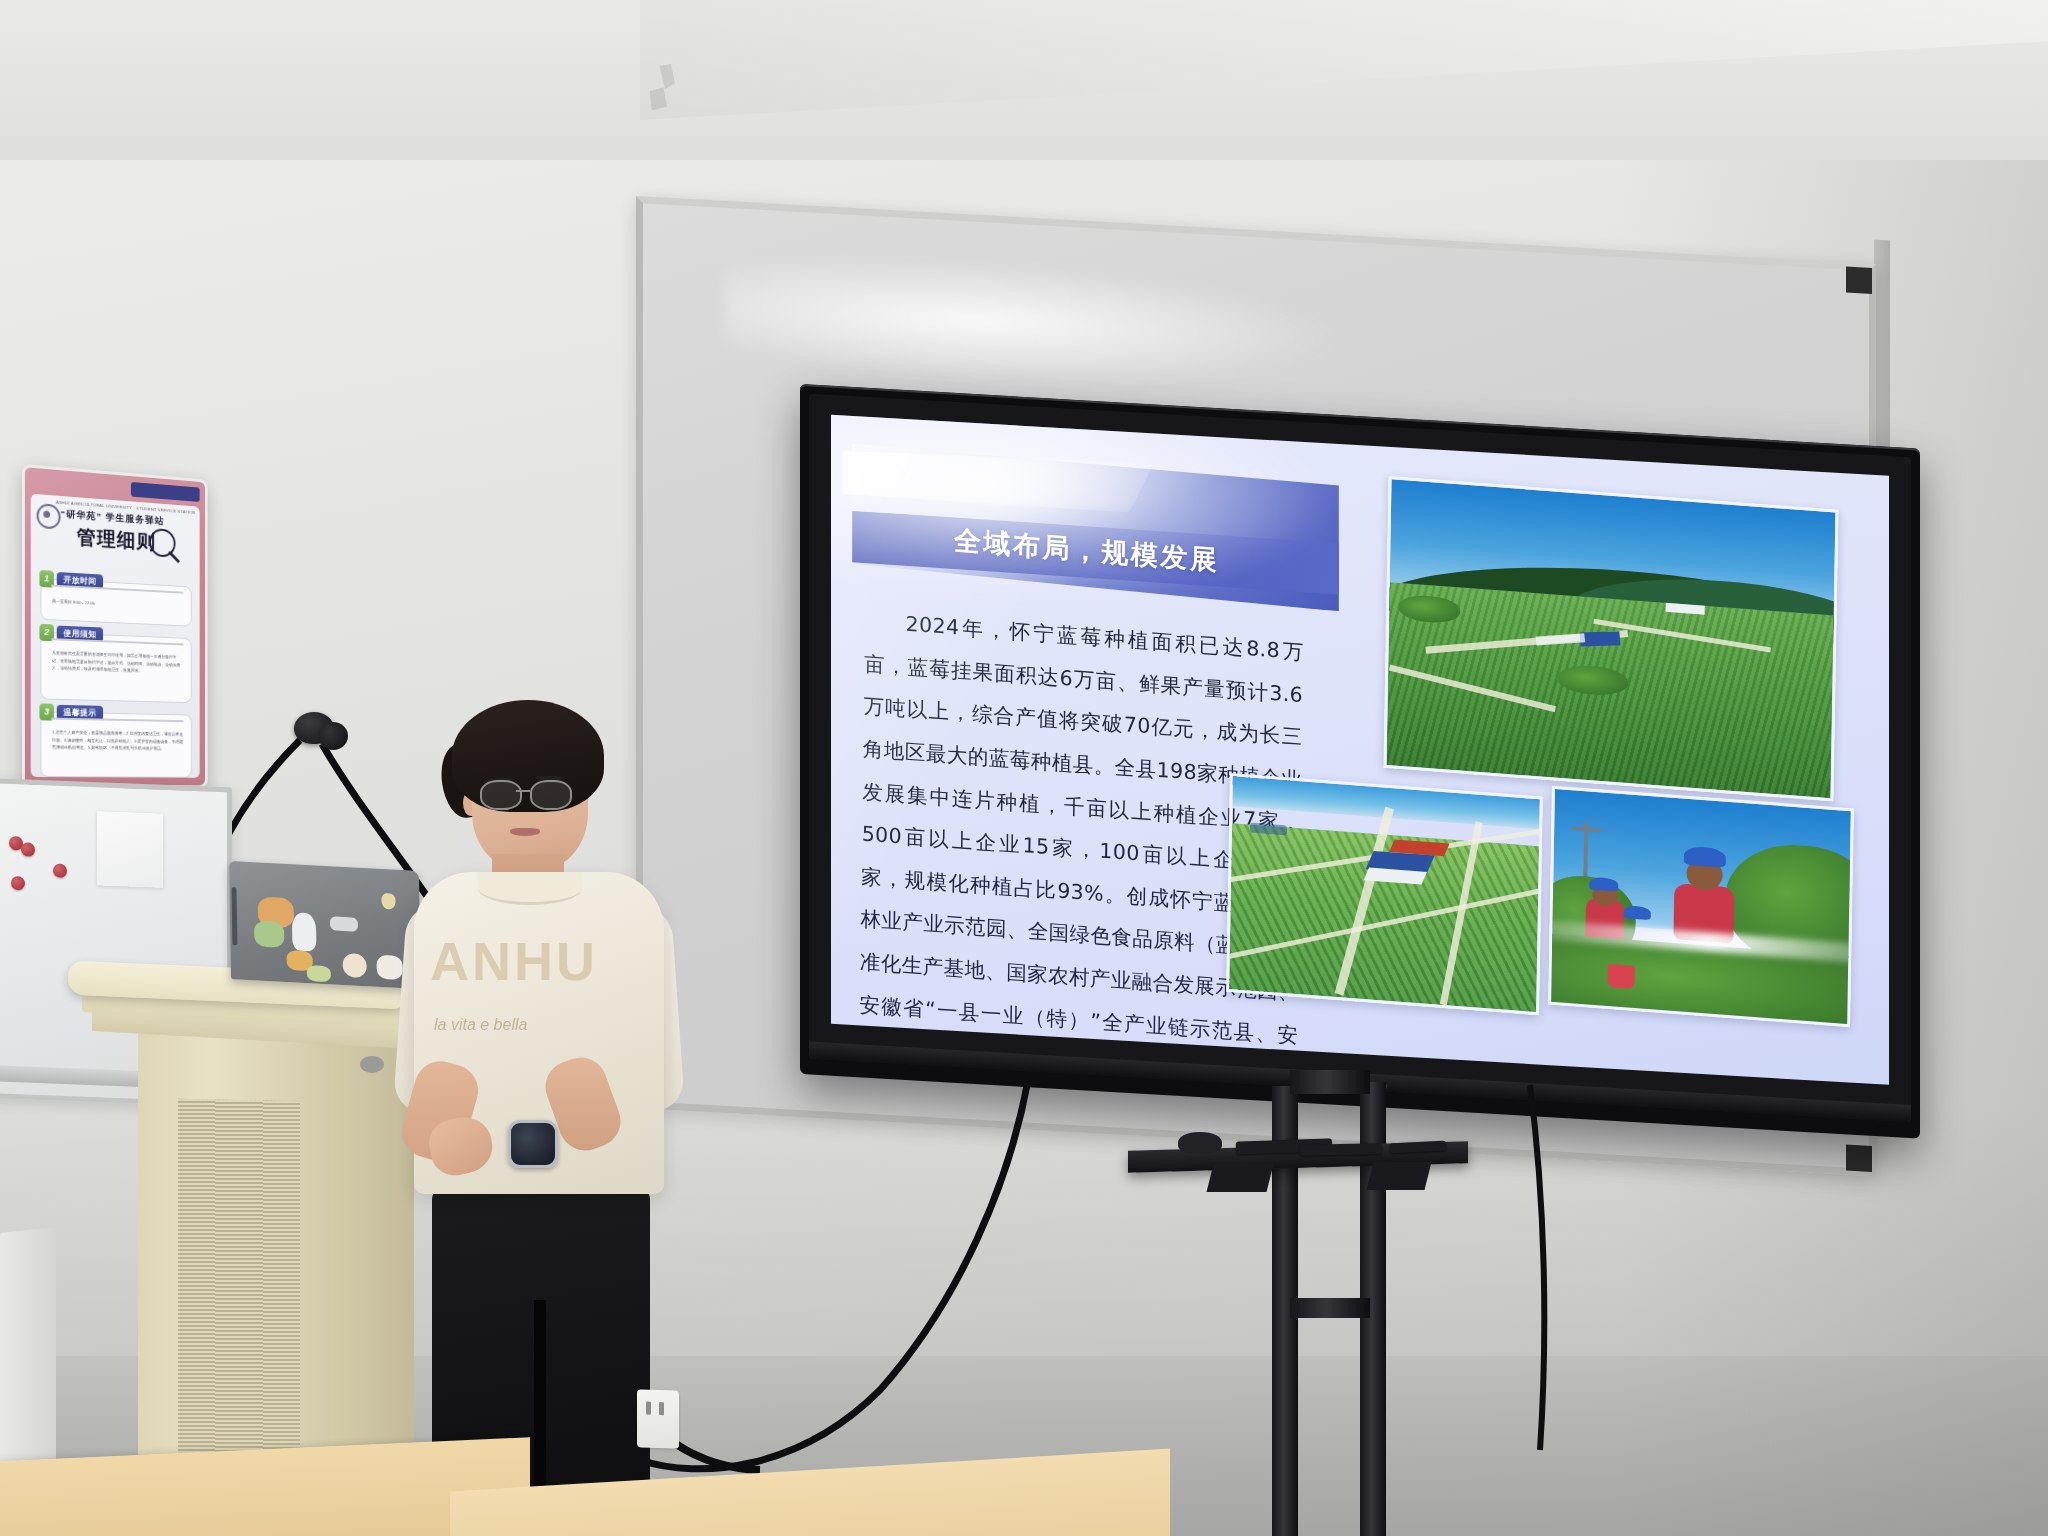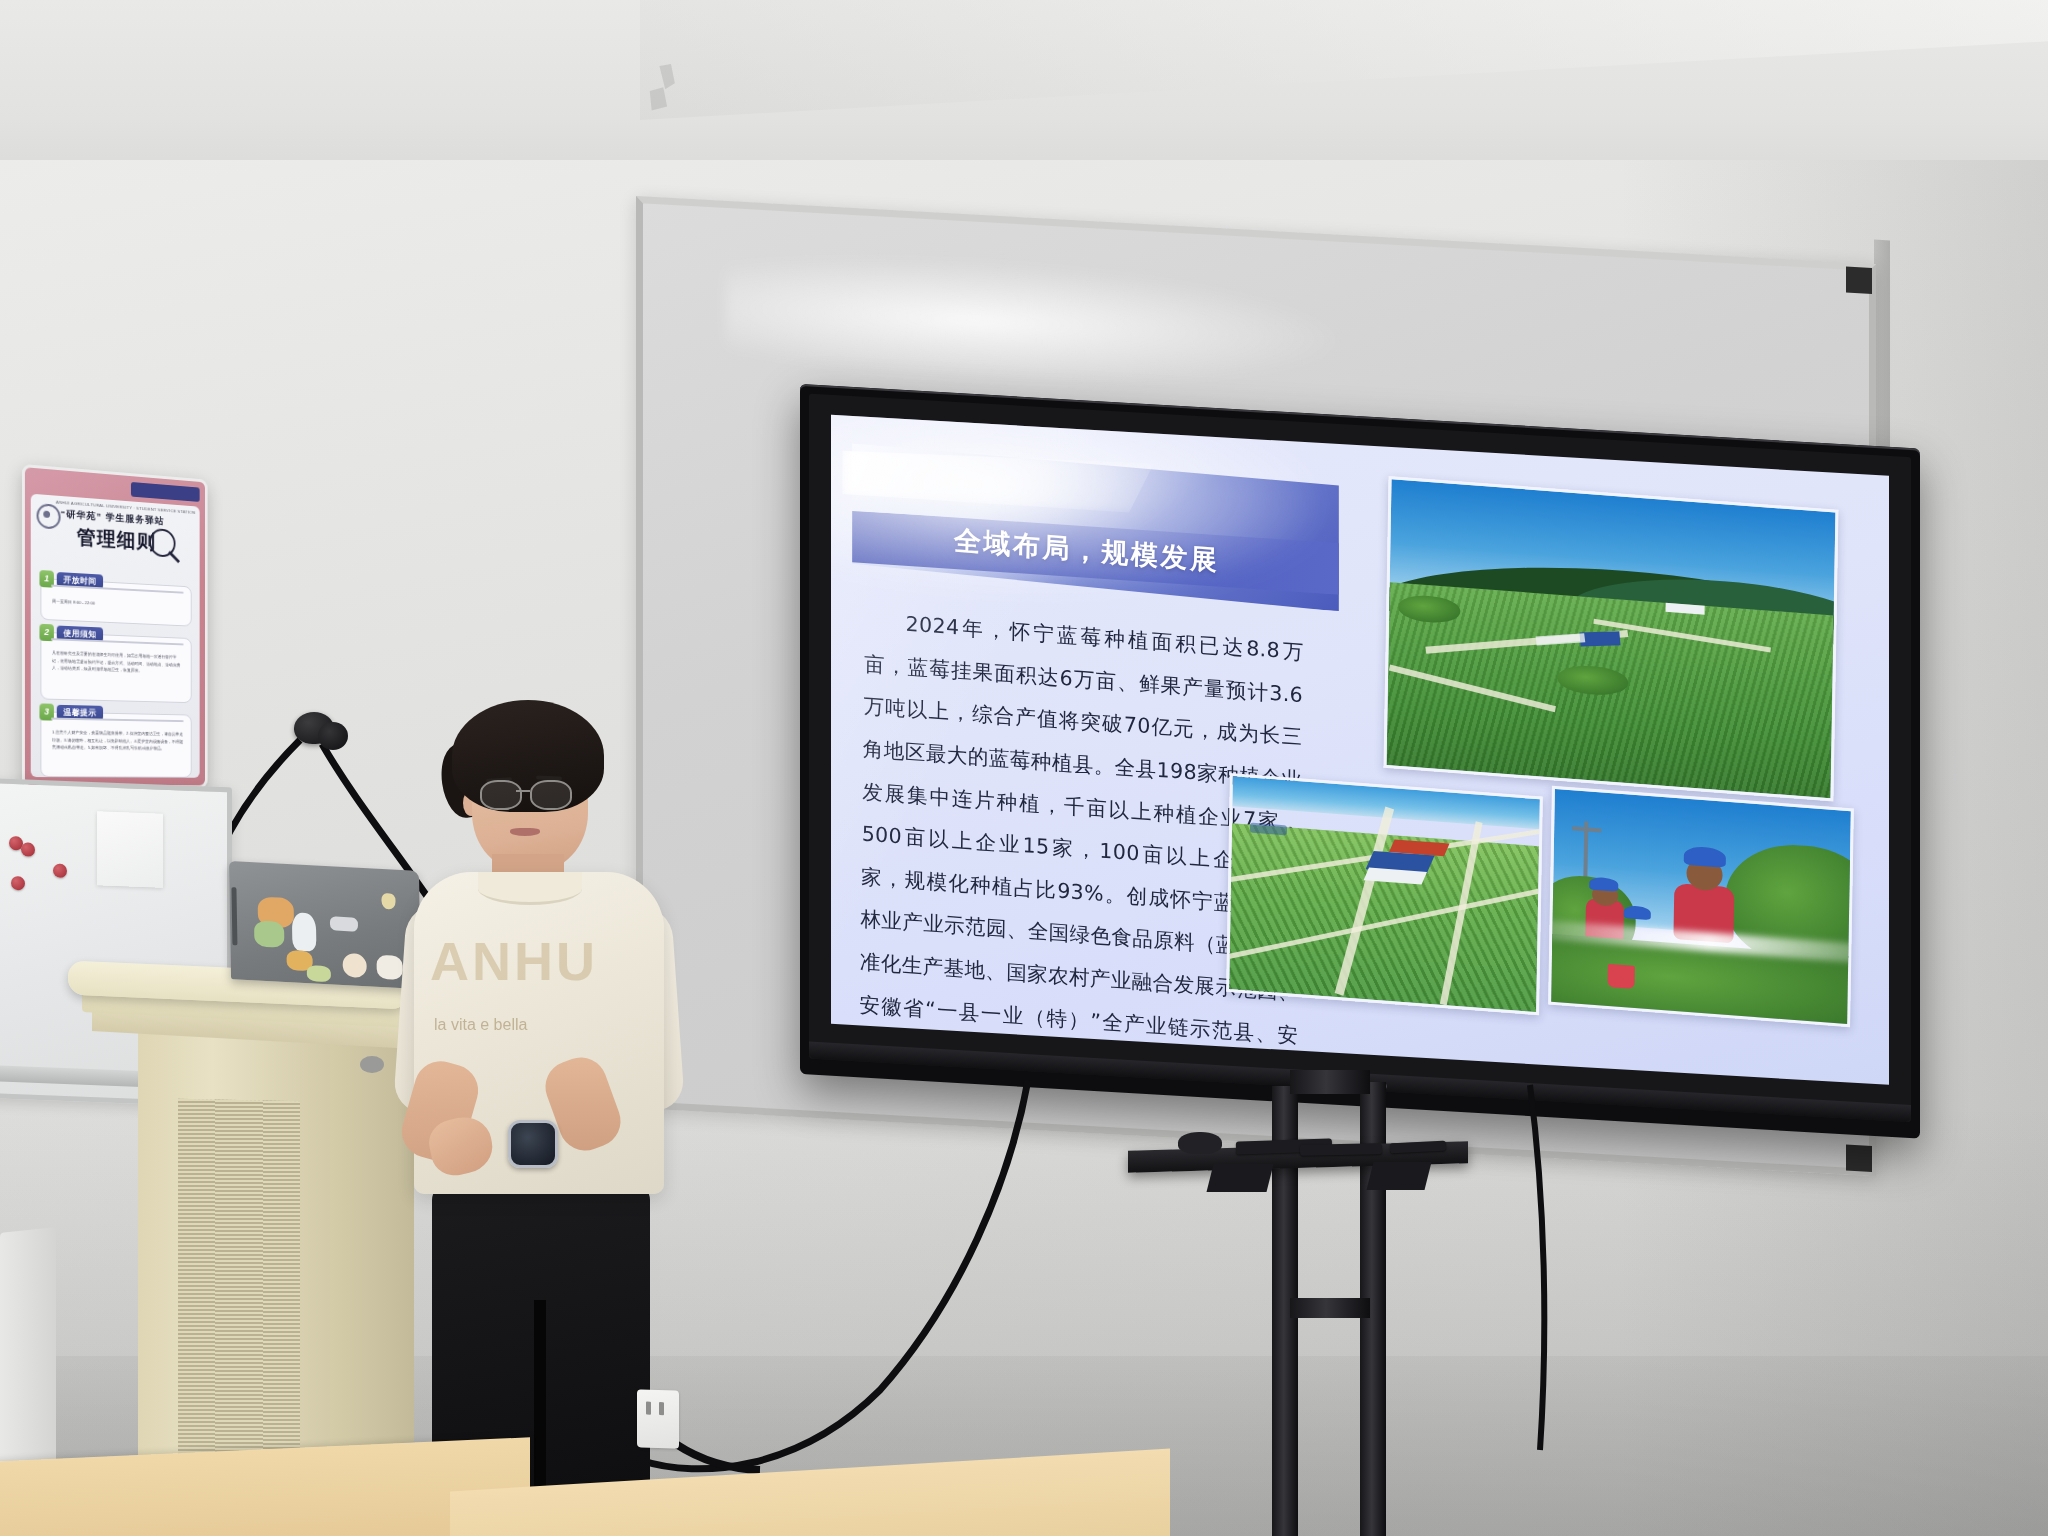--- a/index.html
+++ b/index.html
@@ -248,21 +248,21 @@
   .p-sleeve-l{position:absolute;left:400px;top:904px;width:82px;height:210px;
     background:linear-gradient(110deg,#efeade,#ddd7c6);border-radius:34px 16px 18px 30px;
     transform:rotate(4deg);}
   .p-sleeve-r{position:absolute;left:600px;top:906px;width:78px;height:206px;
     background:linear-gradient(250deg,#f2ede1,#d8d2c1);border-radius:16px 34px 30px 18px;
     transform:rotate(-4deg);}
   .p-tee-art{position:absolute;left:430px;top:930px;width:170px;height:96px;
     color:#c9b58e;font-size:54px;font-weight:bold;letter-spacing:3px;opacity:.55;
     overflow:hidden;}
   .p-tee-sub{position:absolute;left:434px;top:1016px;width:170px;
-    color:#a8916a;font-size:16px;opacity:.6;}
+    color:#a8916a;font-size:16px;font-style:italic;opacity:.6;}
   .p-arm-l{position:absolute;left:408px;top:1062px;width:64px;height:98px;
     background:linear-gradient(160deg,#e3b899,#d2a183);border-radius:26px;
     transform:rotate(16deg);}
   .p-hand{position:absolute;left:430px;top:1118px;width:62px;height:56px;
     background:linear-gradient(160deg,#e6bd9e,#d29f81);border-radius:40% 46% 46% 40%;
     transform:rotate(-12deg);}
   .p-watch{position:absolute;left:508px;top:1120px;width:44px;height:42px;
     background:radial-gradient(circle at 38% 34%,#3c4552,#141821);
     border-radius:12px;border:3px solid #b8bcc4;box-shadow:0 2px 5px rgba(0,0,0,.3);}
   .p-arm-r{position:absolute;left:552px;top:1058px;width:62px;height:92px;

